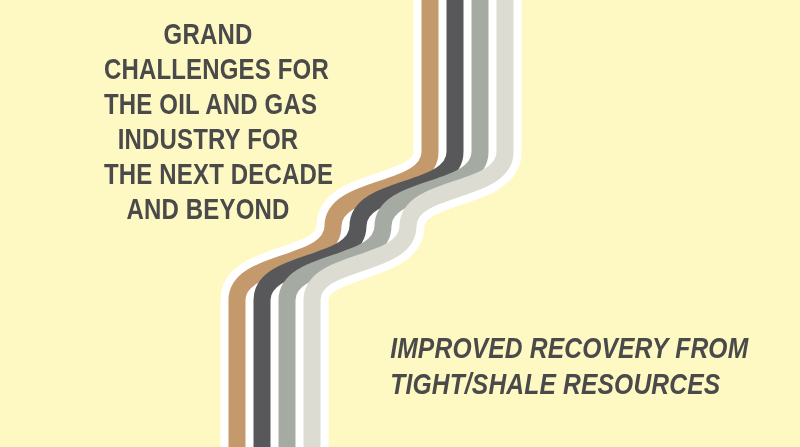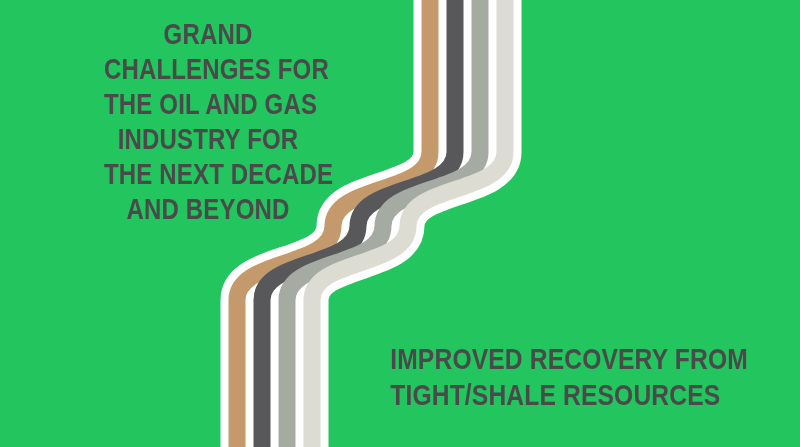--- a/index.html
+++ b/index.html
@@ -4,21 +4,21 @@
 <style>
   html, body {
     margin: 0;
     padding: 0;
     background: #ffffff;
   }
   #canvas {
     position: relative;
     width: 800px;
     height: 447px;
-    background: #22c55e;
+    background: #fef9c3;
     overflow: hidden;
     font-family: "Liberation Sans", sans-serif;
   }
 
   
   #ribbon-svg {
     position: absolute;
     left: 0;
     top: 0;
     width: 800px;
@@ -43,23 +43,24 @@
     color: #4a4a4a;
     text-transform: uppercase;
     transform: scaleX(0.80);
     transform-origin: 50% 50%;
     white-space: nowrap;
   }
 
   .subline-block {
     position: absolute;
     left: 358px;
-    top: 341px;
+    top: 330px;
     width: 358px;
     text-align: left;
+    font-style: italic;
   }
   .subline-line {
     font-family: "Liberation Sans", sans-serif;
     font-weight: 700;
     font-size: 30px;
     line-height: 36px;
     letter-spacing: 0.2px;
     color: #4a4a4a;
     text-transform: uppercase;
     transform: scaleX(0.82);

